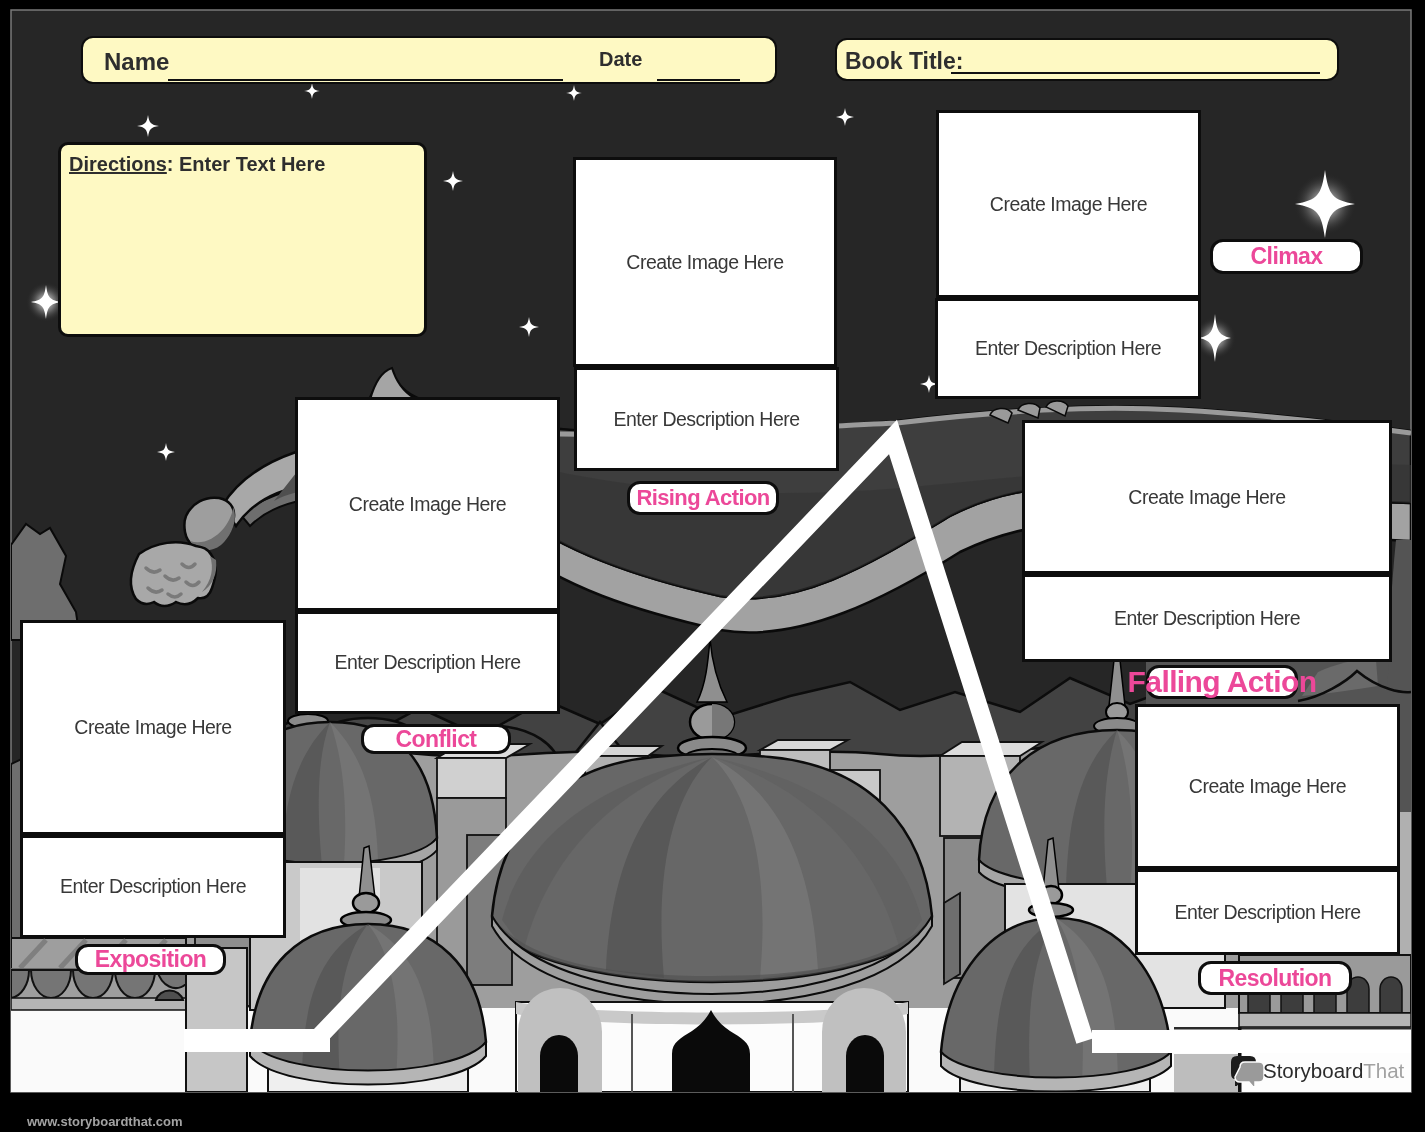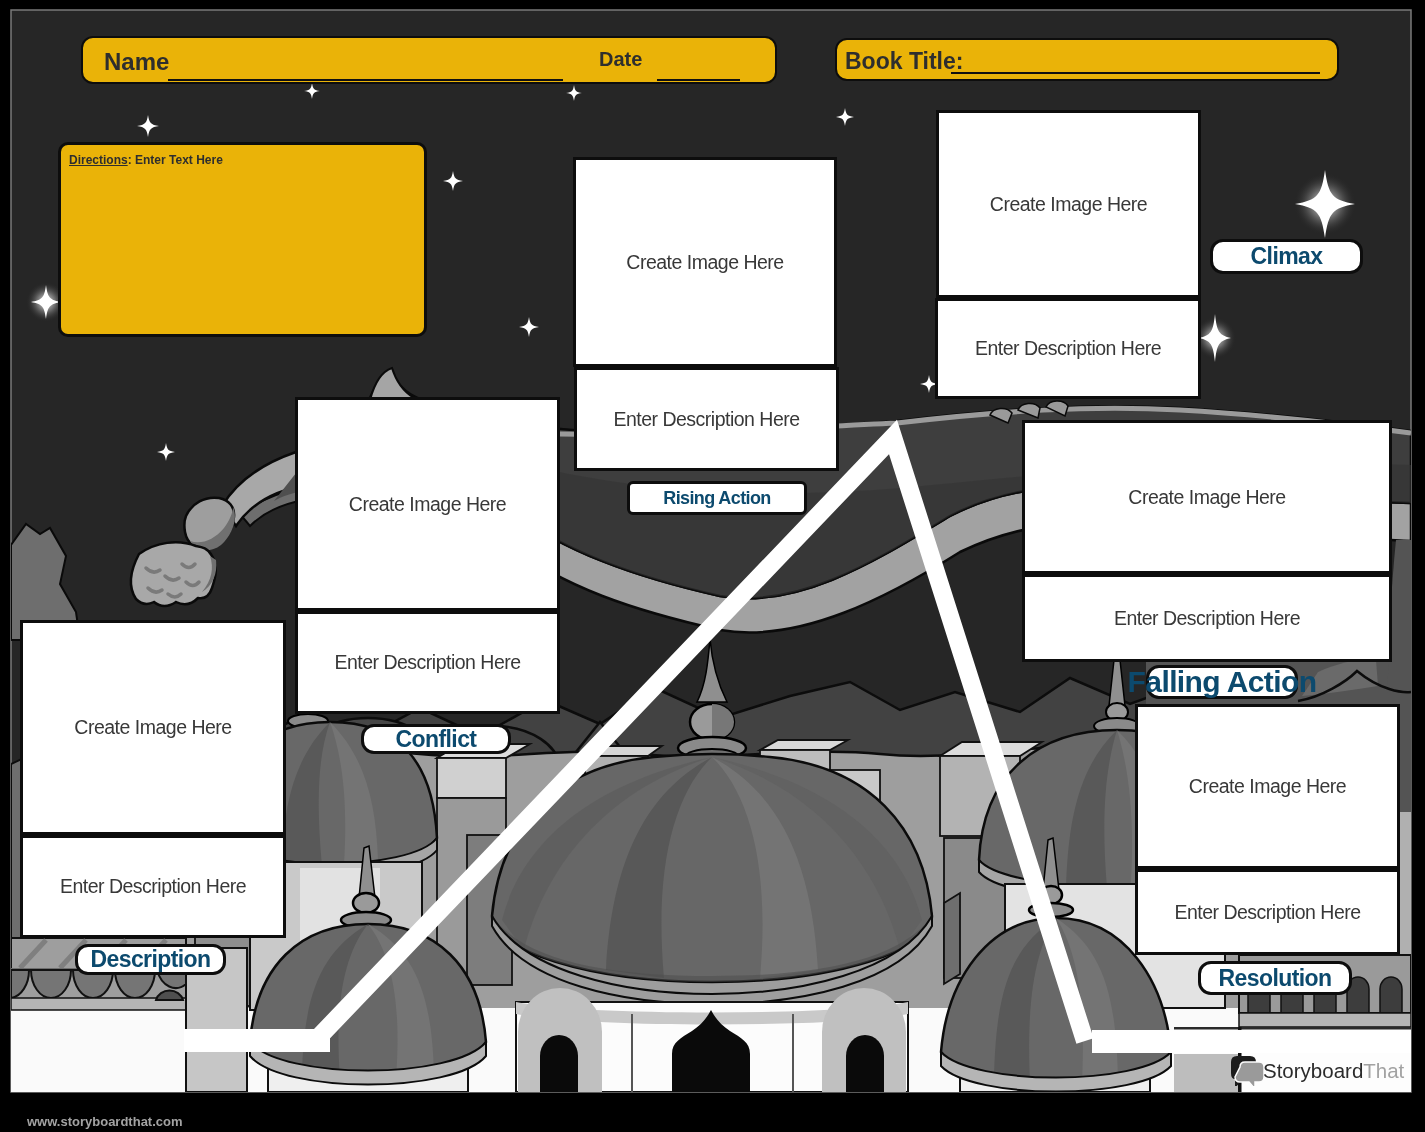--- a/index.html
+++ b/index.html
@@ -3,23 +3,23 @@
 <meta charset="utf-8">
 <style>
   html,body{margin:0;padding:0;}
   body{width:1425px;height:1132px;background:#000;position:relative;overflow:hidden;
        font-family:"Liberation Sans",sans-serif;}
   #art{position:absolute;left:0;top:0;}
   .box{position:absolute;background:#fff;border:3.5px solid #0d0d0d;box-sizing:border-box;
        display:flex;align-items:center;justify-content:center;color:#383838;font-weight:normal;
        letter-spacing:-0.5px;}
   .lbl{position:absolute;background:#fff;border:3px solid #0d0d0d;border-radius:13px;box-sizing:border-box;
-       display:flex;align-items:center;justify-content:center;color:#0c4a6e;font-weight:bold;font-size:23px;
+       display:flex;align-items:center;justify-content:center;color:#ec4899;font-weight:bold;font-size:23px;
        white-space:nowrap;letter-spacing:-0.6px;}
-  .hdr{position:absolute;background:#eab308;border:2.5px solid #0d0d0d;border-radius:12px;box-sizing:border-box;
+  .hdr{position:absolute;background:#fef9c3;border:2.5px solid #0d0d0d;border-radius:12px;box-sizing:border-box;
        color:#2e2e2e;font-weight:bold;}
 </style>
 </head>
 <body>
 <svg id="art" width="1425" height="1132" viewBox="0 0 1425 1132">
   <defs>
     <clipPath id="inner">
         <rect x="11" y="10" width="1400" height="1082"></rect>
       </clipPath>
     <radialGradient id="glow">
@@ -220,34 +220,34 @@
   <span style="position:absolute;left:21px;top:10px;font-size:24px;">Name</span>
   <div style="position:absolute;left:85px;top:41px;width:395px;border-bottom:2.5px solid #111;"></div>
   <span style="position:absolute;left:516px;top:10px;font-size:20px;">Date</span>
   <div style="position:absolute;left:574px;top:41px;width:83px;border-bottom:2.5px solid #111;"></div>
 </div>
 <div class="hdr" style="left:835px;top:38px;width:504px;height:43px;">
   <span style="position:absolute;left:8px;top:8px;font-size:23px;">Book Title:</span>
   <div style="position:absolute;left:114px;top:32px;width:369px;border-bottom:2.5px solid #111;"></div>
 </div>
 <div class="hdr" style="left:58px;top:142px;width:369px;height:195px;border-width:3px;border-radius:10px;">
-  <span style="position:absolute;left:8px;top:8px;font-size:12px;"><u>Directions</u>: Enter Text Here</span>
+  <span style="position:absolute;left:8px;top:8px;font-size:20px;"><u>Directions</u>: Enter Text Here</span>
 </div>
 
 <div class="box" style="left:20px;top:620px;width:266px;height:215px;font-size:19.5px;">Create Image Here</div>
 <div class="box" style="left:20px;top:835px;width:266px;height:103px;font-size:19.5px;">Enter Description Here</div>
-<div class="lbl" style="left:75px;top:944px;width:151px;height:31px;">Description</div>
+<div class="lbl" style="left:75px;top:944px;width:151px;height:31px;">Exposition</div>
 
 <div class="box" style="left:295px;top:397px;width:265px;height:214px;font-size:19.5px;">Create Image Here</div>
 <div class="box" style="left:295px;top:611px;width:265px;height:103px;font-size:19.5px;">Enter Description Here</div>
 <div class="lbl" style="left:361px;top:724px;width:150px;height:30px;">Conflict</div>
 
 <div class="box" style="left:573px;top:157px;width:264px;height:210px;font-size:19.5px;">Create Image Here</div>
 <div class="box" style="left:574px;top:367px;width:265px;height:104px;font-size:19.5px;">Enter Description Here</div>
-<div class="lbl" style="left:627px;top:481px;width:180px;height:34px;font-size:18px;border-radius:6px;">Rising Action</div>
+<div class="lbl" style="left:627px;top:481px;width:152px;height:34px;font-size:22px;">Rising Action</div>
 
 <div class="box" style="left:936px;top:110px;width:265px;height:188px;font-size:19.5px;">Create Image Here</div>
 <div class="box" style="left:935px;top:298px;width:266px;height:101px;font-size:19.5px;">Enter Description Here</div>
 <div class="lbl" style="left:1210px;top:239px;width:153px;height:35px;">Climax</div>
 
 <div class="box" style="left:1022px;top:420px;width:370px;height:154px;font-size:19.5px;">Create Image Here</div>
 <div class="box" style="left:1022px;top:574px;width:370px;height:88px;font-size:19.5px;">Enter Description Here</div>
 <div class="lbl" style="left:1146px;top:665px;width:152px;height:34px;font-size:30px;">Falling Action</div>
 
 <div class="box" style="left:1135px;top:704px;width:265px;height:165px;font-size:19.5px;">Create Image Here</div>

